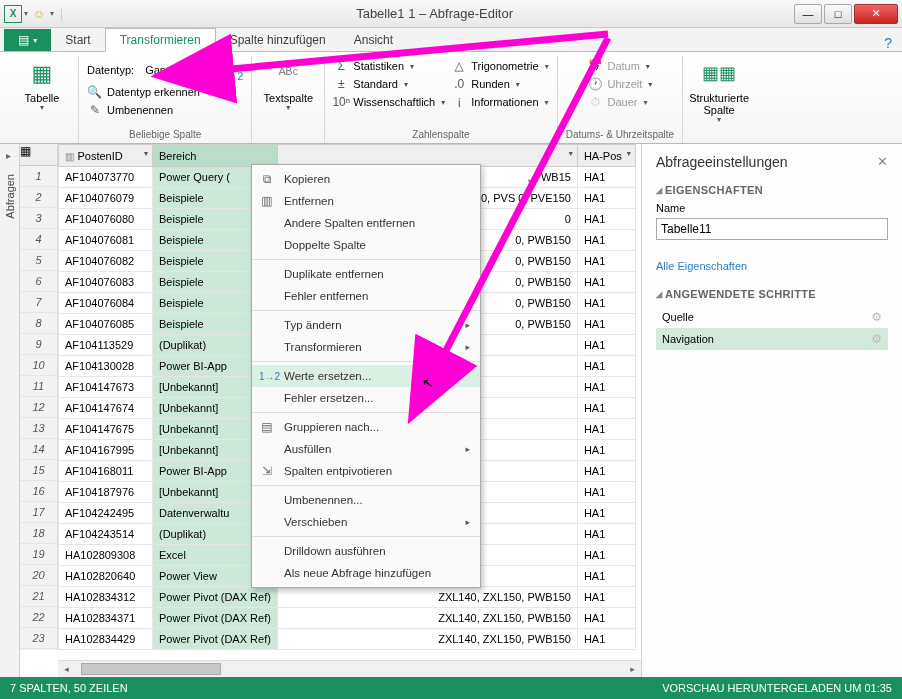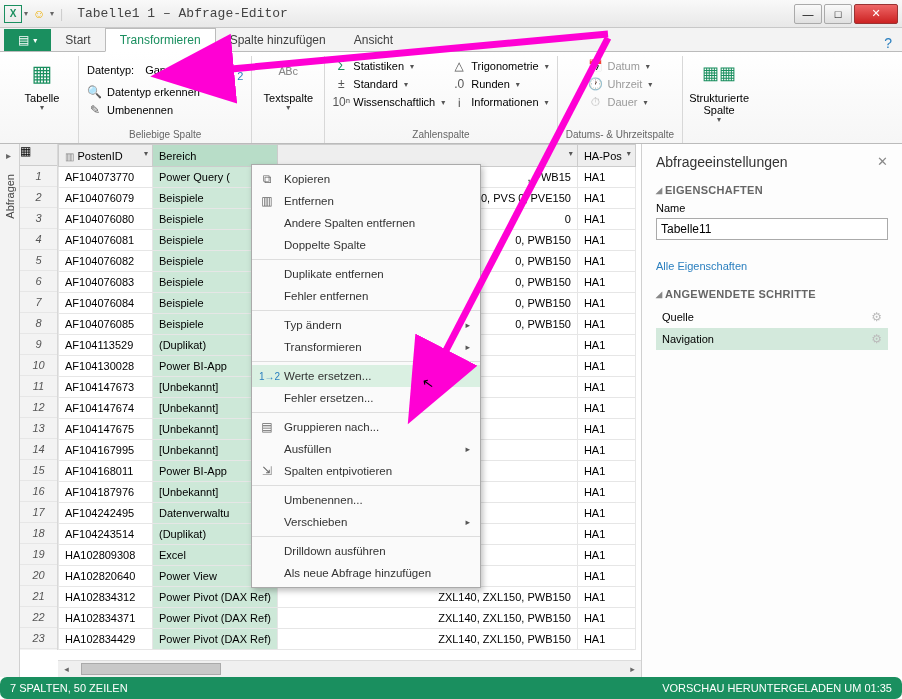--- a/index.html
+++ b/index.html
@@ -2,21 +2,21 @@
 <html><head>
 <meta charset="utf-8">
 <style>
 * { box-sizing: border-box; margin: 0; padding: 0; font-family: "Segoe UI", Tahoma, sans-serif; }
 body { width: 902px; height: 699px; background: #fff; overflow: hidden; position: relative; font-size: 12px; }
 
 
 .titlebar { height: 28px; background: linear-gradient(#f9f9f9,#e8e8e8); border-bottom: 1px solid #c8c8c8; display: flex; align-items: center; padding: 0 4px; }
 .titlebar .icon { width: 18px; height: 18px; margin-right: 2px; display:flex; align-items:center; justify-content:center;}
 .titlebar .dd { font-size: 8px; color:#666; margin: 0 2px 0 0;}
-.titlebar .title { flex:1; text-align: left; padding-left: 10px; color:#444; font-size:13px;font-family:Liberation Mono, monospace;}
+.titlebar .title { flex:1; text-align: center; padding-left: 10px; color:#444; font-size:13px;}
 .win-btns { display:flex; }
 .win-btn { width: 28px; height: 20px; border:1px solid #aaa; background: linear-gradient(#fafafa,#e0e0e0); margin-left:2px; display:flex; align-items:center; justify-content:center; font-size:11px; border-radius:2px;}
 .win-btn.close { background: linear-gradient(#e66,#c22); color:#fff; width:44px; border-color:#933;}
 
 
 .ribbon-tabs { height: 24px; display:flex; align-items:flex-end; border-bottom:1px solid #bbb; background:#f3f3f3; padding-left:4px; gap:0;}
 .file-btn { background:#1a8f5f; color:#fff; padding:3px 14px; font-size:12px; display:flex; align-items:center; height:22px; border:none;}
 .file-btn .dd { font-size:8px; margin-left:4px;}
 .tab { padding:4px 14px; font-size:12px; color:#404040; cursor:pointer; }
 .tab.active { background:#fff; border:1px solid #bbb; border-bottom:1px solid #fff; position:relative; top:1px; color:#1a8f5f;}
@@ -72,21 +72,21 @@
 .ctx .item { display:flex; align-items:center; height:22px; padding:0 10px 0 32px; font-size:11.5px; color:#333; position:relative;}
 .ctx .item .ic { position:absolute; left:7px; width:16px; text-align:center; color:#666; font-size:12px;}
 .ctx .item .arr { margin-left:auto; font-size:9px; color:#555;}
 .ctx .item.hover { background:#daf0e2;}
 .ctx hr { border:none; border-top:1px solid #ddd; margin:3px 0;}
 
 
 .arrow-svg { position:absolute; top:0; left:0; width:902px; height:699px; pointer-events:none; z-index:100;}
 
 
-.status { position:absolute; bottom:0; left:0; right:0; height:22px; background:#1a8f5f; color:#fff; font-size:11px; display:flex; align-items:center; padding:0 10px;border-radius:7px;}
+.status { position:absolute; bottom:0; left:0; right:0; height:22px; background:#1a8f5f; color:#fff; font-size:11px; display:flex; align-items:center; padding:0 10px;}
 .status .right { margin-left:auto;}
 
 
 .hscroll { position:absolute; bottom:0; left:38px; right:0; height:17px; background:#f0f0f0; border-top:1px solid #ddd; display:flex; align-items:center;}
 .hscroll .thumb { width:140px; height:12px; background:#c8c8c8; border:1px solid #aaa; margin-left:6px;}
 .hscroll .btn { width:17px; height:15px; display:flex; align-items:center; justify-content:center; color:#666; font-size:9px;}
 .cursor { position:absolute; left:422px; top:375px; font-size:14px; color:#000; z-index:110; transform:rotate(-10deg);}
 </style>
 </head>
 <body>

